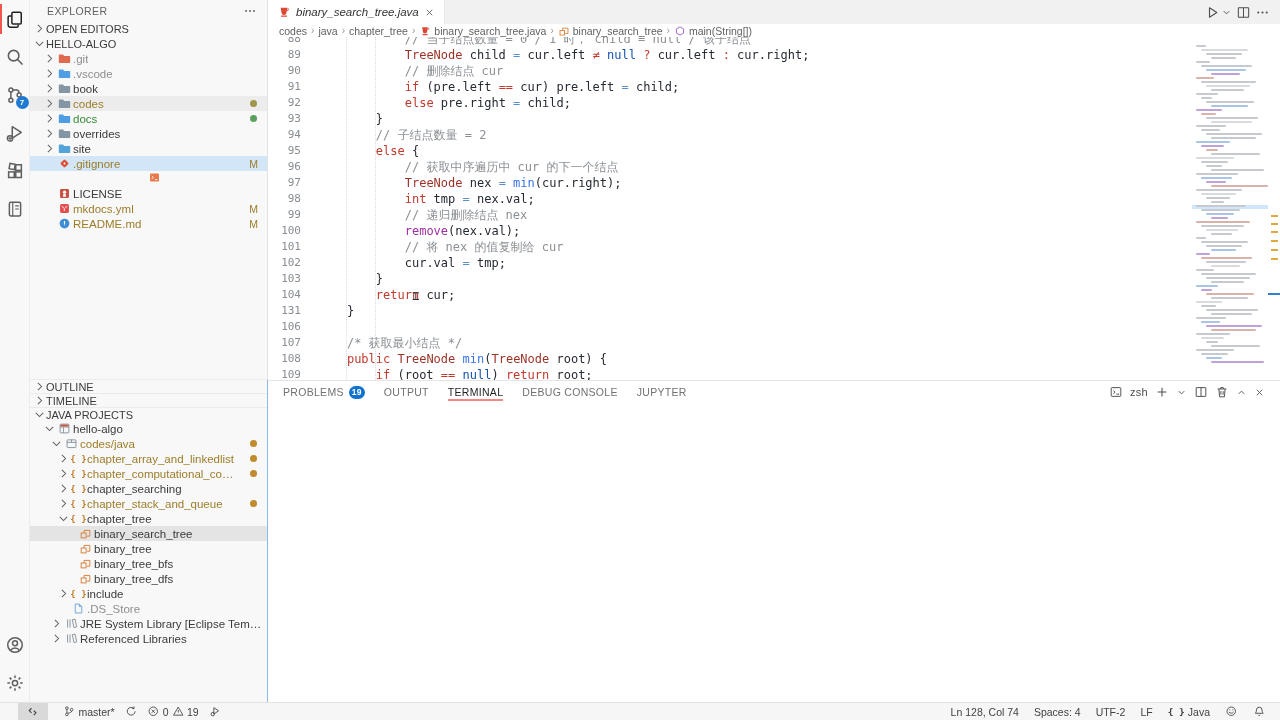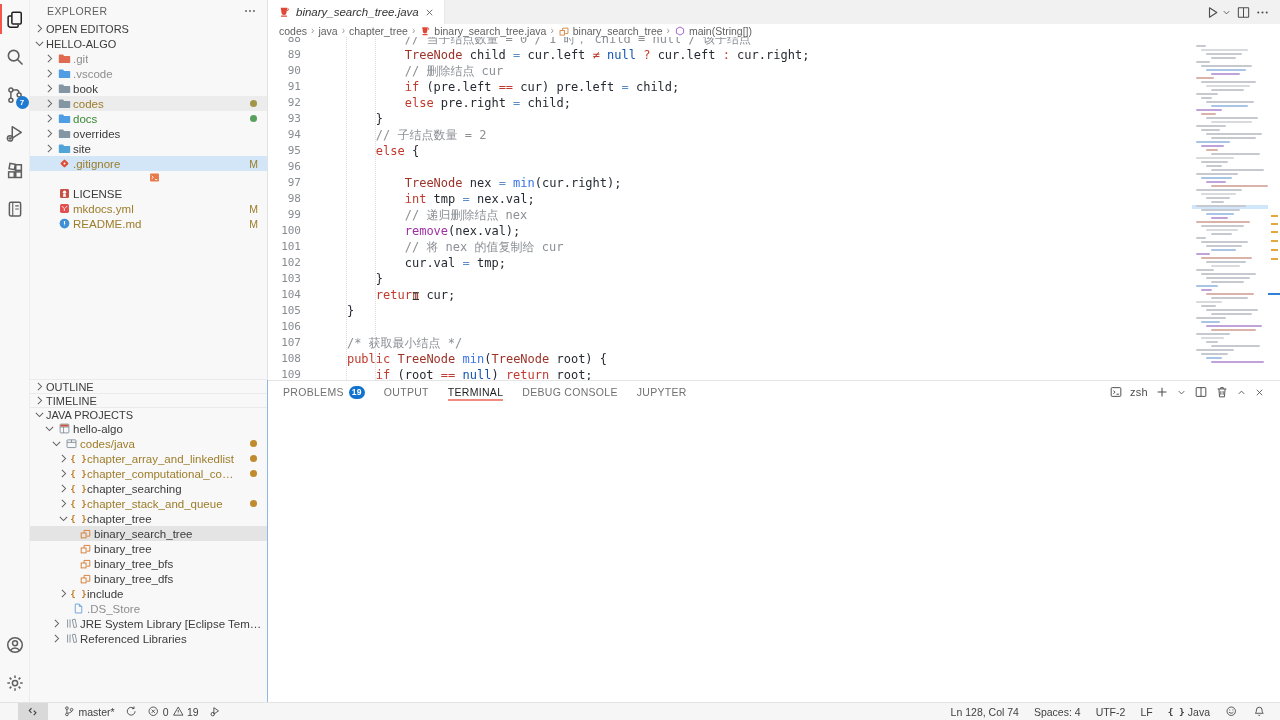--- a/index.html
+++ b/index.html
@@ -754,30 +754,30 @@
       <div class="guide" style="left:107px;"></div>
       <div id="codelines">
           <div class="cline" style="top: -6px;"><span class="num">88</span><span class="ct"><span class="s-d">            </span><span class="s-c">// 当子结点数量 = 0 / 1 时， child = null / 该子结点</span></span></div>
           <div class="cline" style="top: 10px;"><span class="num">89</span><span class="ct"><span class="s-d">            </span><span class="s-t">TreeNode</span><span class="s-d"> child </span><span class="s-oa">=</span><span class="s-d"> cur.left </span><span class="s-oc">≠</span><span class="s-d"> </span><span class="s-n">null</span><span class="s-d"> </span><span class="s-oc">?</span><span class="s-d"> cur.left </span><span class="s-oc">:</span><span class="s-d"> cur.right;</span></span></div>
           <div class="cline" style="top: 26px;"><span class="num">90</span><span class="ct"><span class="s-d">            </span><span class="s-c">// 删除结点 cur</span></span></div>
           <div class="cline" style="top: 42px;"><span class="num">91</span><span class="ct"><span class="s-d">            </span><span class="s-k">if</span><span class="s-d"> (pre.left </span><span class="s-oc">==</span><span class="s-d"> cur) pre.left </span><span class="s-oa">=</span><span class="s-d"> child;</span></span></div>
           <div class="cline" style="top: 58px;"><span class="num">92</span><span class="ct"><span class="s-d">            </span><span class="s-k">else</span><span class="s-d"> pre.right </span><span class="s-oa">=</span><span class="s-d"> child;</span></span></div>
           <div class="cline" style="top: 74px;"><span class="num">93</span><span class="ct"><span class="s-d">        </span><span class="s-d">}</span></span></div>
           <div class="cline" style="top: 90px;"><span class="num">94</span><span class="ct"><span class="s-d">        </span><span class="s-c">// 子结点数量 = 2</span></span></div>
           <div class="cline" style="top: 106px;"><span class="num">95</span><span class="ct"><span class="s-d">        </span><span class="s-k">else</span><span class="s-d"> {</span></span></div>
-          <div class="cline" style="top: 122px;"><span class="num">96</span></div>
+          <div class="cline" style="top: 122px;"><span class="num">96</span><span class="ct"><span class="s-d">            </span><span class="s-c">// 获取中序遍历中 cur 的下一个结点</span></span></div>
           <div class="cline" style="top: 138px;"><span class="num">97</span><span class="ct"><span class="s-d">            </span><span class="s-t">TreeNode</span><span class="s-d"> nex </span><span class="s-oa">=</span><span class="s-d"> </span><span class="s-fb">min</span><span class="s-d">(cur.right);</span></span></div>
           <div class="cline" style="top: 154px;"><span class="num">98</span><span class="ct"><span class="s-d">            </span><span class="s-k">int</span><span class="s-d"> tmp </span><span class="s-oa">=</span><span class="s-d"> nex.val;</span></span></div>
           <div class="cline" style="top: 170px;"><span class="num">99</span><span class="ct"><span class="s-d">            </span><span class="s-c">// 递归删除结点 nex</span></span></div>
           <div class="cline" style="top: 186px;"><span class="num">100</span><span class="ct"><span class="s-d">            </span><span class="s-fp">remove</span><span class="s-d">(nex.val);</span></span></div>
           <div class="cline" style="top: 202px;"><span class="num">101</span><span class="ct"><span class="s-d">            </span><span class="s-c">// 将 nex 的值复制给 cur</span></span></div>
           <div class="cline" style="top: 218px;"><span class="num">102</span><span class="ct"><span class="s-d">            </span><span class="s-d">cur.val </span><span class="s-oa">=</span><span class="s-d"> tmp;</span></span></div>
           <div class="cline" style="top: 234px;"><span class="num">103</span><span class="ct"><span class="s-d">        </span><span class="s-d">}</span></span></div>
           <div class="cline" style="top: 250px;"><span class="num">104</span><span class="ct"><span class="s-d">        </span><span class="s-k">return</span><span class="s-d"> cur;</span></span></div>
-          <div class="cline" style="top: 266px;"><span class="num">105</span><span class="ct"><span class="s-d">    </span><span class="s-d">}</span></span></div>
+          <div class="cline" style="top: 266px;"><span class="num">131</span><span class="ct"><span class="s-d">    </span><span class="s-d">}</span></span></div>
           <div class="cline" style="top: 282px;"><span class="num">106</span><span class="ct"><span class="s-d"></span></span></div>
           <div class="cline" style="top: 298px;"><span class="num">107</span><span class="ct"><span class="s-d">    </span><span class="s-c">/* 获取最小结点 */</span></span></div>
           <div class="cline" style="top: 314px;"><span class="num">108</span><span class="ct"><span class="s-d">    </span><span class="s-k">public</span><span class="s-d"> </span><span class="s-t">TreeNode</span><span class="s-d"> </span><span class="s-fb">min</span><span class="s-d">(</span><span class="s-t">TreeNode</span><span class="s-d"> root) {</span></span></div>
           <div class="cline" style="top: 330px;"><span class="num">109</span><span class="ct"><span class="s-d">        </span><span class="s-k">if</span><span class="s-d"> (root </span><span class="s-oc">==</span><span class="s-d"> </span><span class="s-n">null</span><span class="s-d">) </span><span class="s-k">return</span><span class="s-d"> root;</span></span></div>
         </div>
       <div class="ibeam" style="left:144px;top:252px;font-family:'DejaVu Sans Mono',monospace;">⌶</div>
       <div class="minimap" id="minimap">
         <div class="mm-band"></div>
       <div class="mml" style="top: 8px; left: 4px; width: 10px; background: rgb(198, 202, 208);"></div>
           <div class="mml" style="top: 12px; left: 9px; width: 47px; background: rgb(216, 218, 221);"></div>

